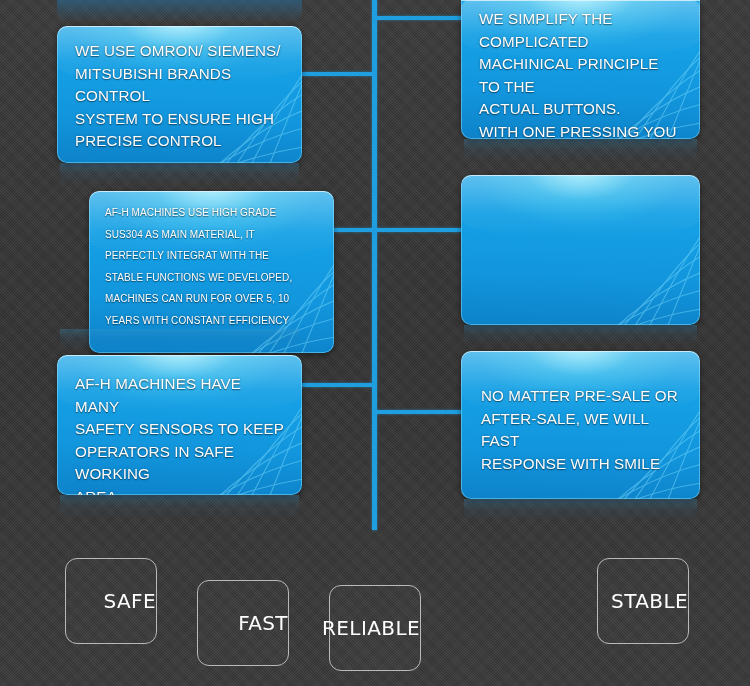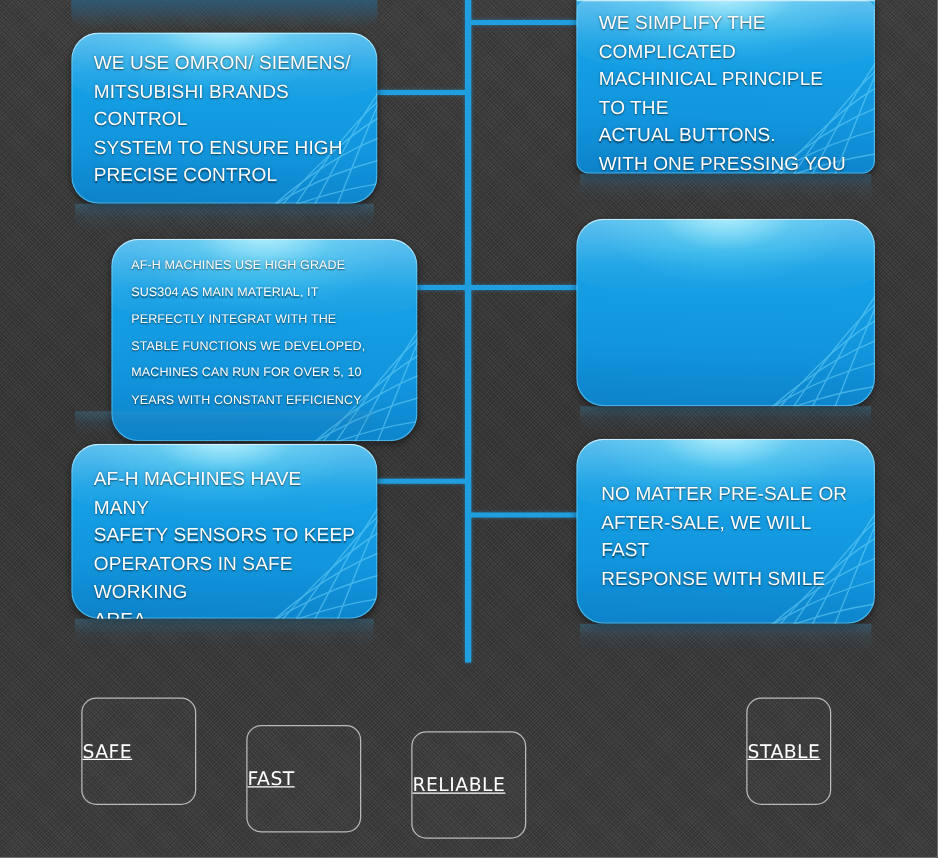--- a/index.html
+++ b/index.html
@@ -42,21 +42,21 @@
   .conn-h {
     position: absolute;
     background: #1f9ee0;
     height: 4px;
     box-shadow: 0 0 3px rgba(31,158,224,0.55);
   }
 
   
   .card {
     position: absolute;
-    border-radius: 22px;
+    border-radius: 10px;
     box-sizing: border-box;
     padding: 14px 18px;
     color: #ffffff;
     font-size: 15.2px;
     line-height: 22.6px;
     letter-spacing: 0.1px;
     overflow: hidden;
     background:
       radial-gradient(ellipse 62% 55% at 50% -4%, rgba(160,240,255,0.95) 0%, rgba(60,200,240,0.45) 38%, rgba(0,0,0,0) 72%),
       linear-gradient(182deg, #1aa6e8 0%, #159fe4 34%, #1296dd 66%, #0d82c9 100%);
@@ -105,28 +105,27 @@
     pointer-events: none;
   }
 
   
   .kw {
     position: absolute;
     border: 1px solid #b9b9b9;
     border-radius: 12px;
     display: flex;
     align-items: center;
-    justify-content: flex-start;
+    justify-content: flex-end;
     color: #ffffff;
     font-family: "DejaVu Sans", sans-serif;
-    font-size: 15px;
+    font-size: 20px;
     letter-spacing: 0.4px;
     box-sizing: border-box;
     background: rgba(255,255,255,0.012);
-    text-decoration: underline;
   }
 </style>
 </head>
 <body>
 
 <div id="stage">
 
   <div class="card-clip-top" style="left:57px; top:0px; width:245px; height:22px;"></div>
 
   <div class="conn-v" style="left:372px; top:0px; width:5px; height:530px;"></div>
@@ -267,17 +266,17 @@
 
   <div class="kw" style="left:65px; top:558px; width:92px; height:86px;">
     <span>SAFE</span>
   </div>
   <div class="kw" style="left:197px; top:580px; width:92px; height:86px;">
     <span>FAST</span>
   </div>
   <div class="kw" style="left:329px; top:558px; width:92px; height:86px;margin-top:27px;">
     <span>RELIABLE</span>
   </div>
-  <div class="kw" style="left:597px; top:558px; width:68px; height:86px;">
+  <div class="kw" style="left:597px; top:558px; width:92px; height:86px;">
     <span>STABLE</span>
   </div>
 
 </div>
 
 </body></html>

